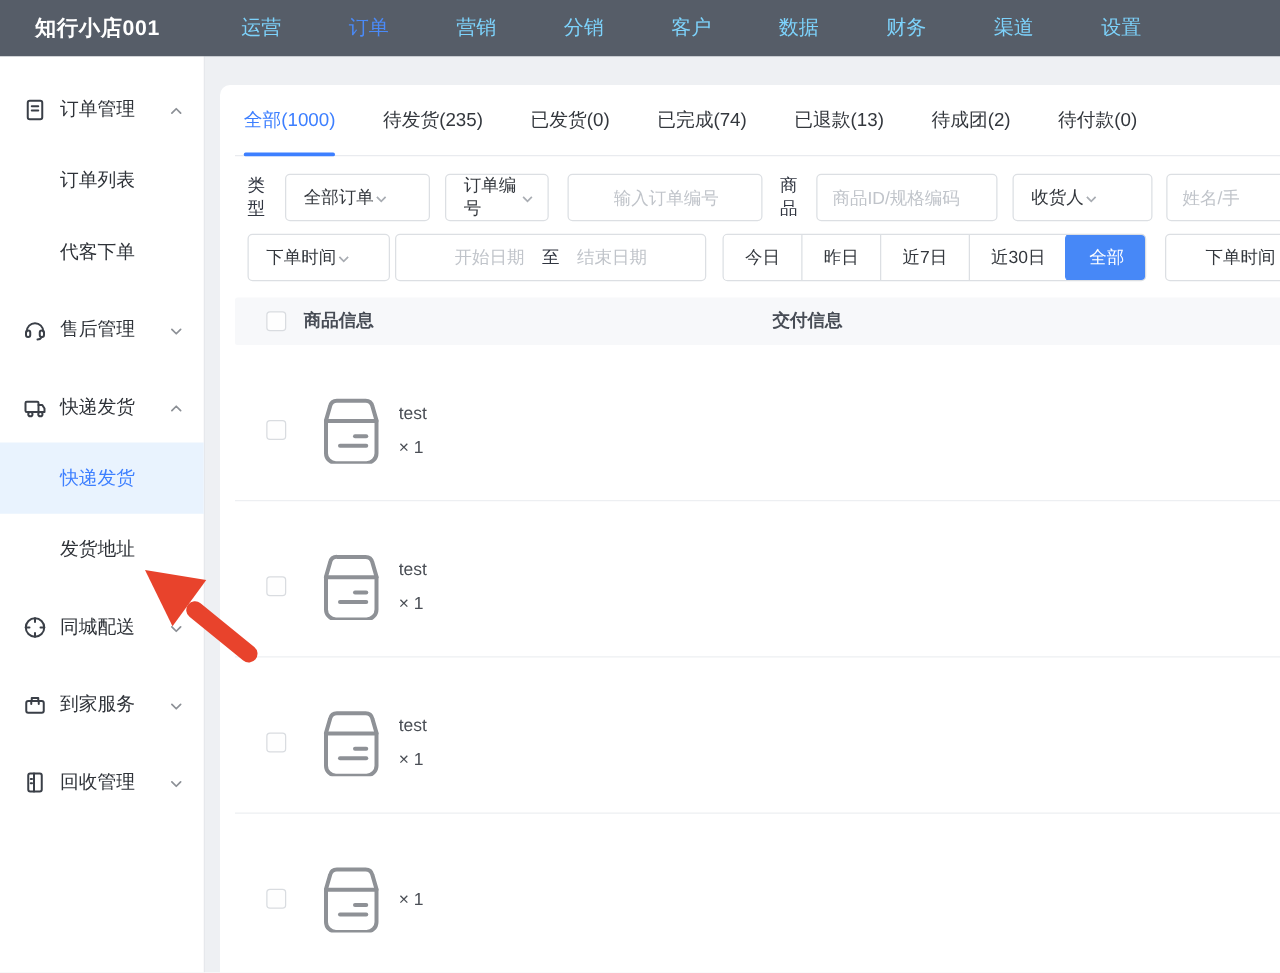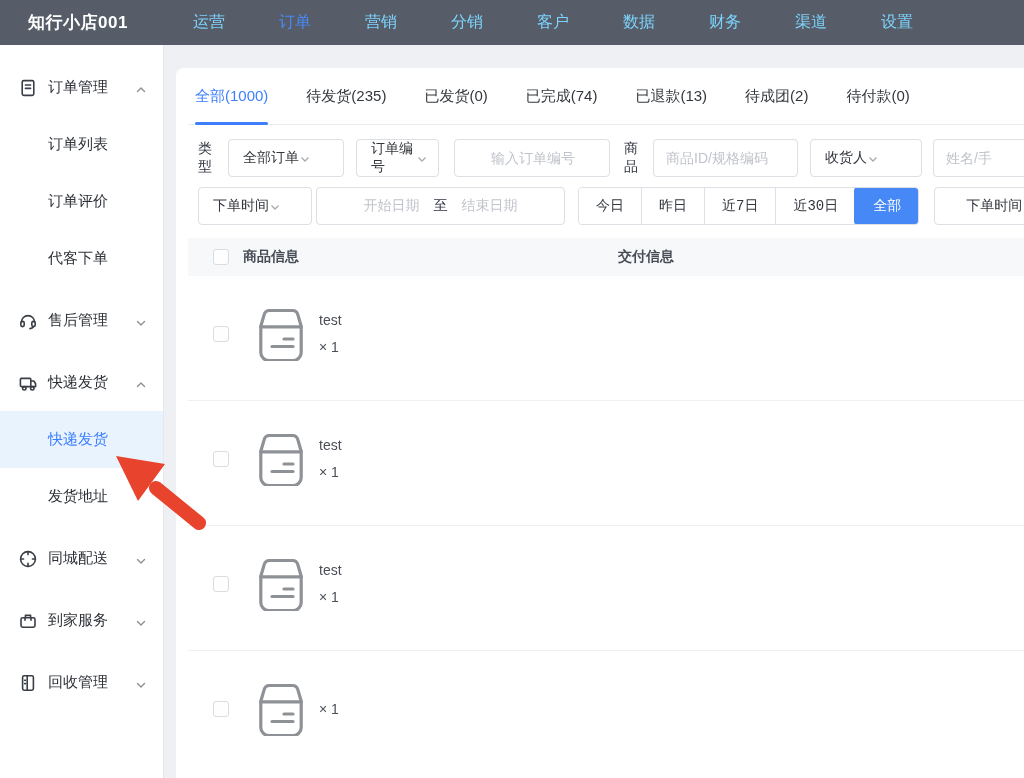--- a/index.html
+++ b/index.html
@@ -55,42 +55,42 @@
     display:flex; align-items:center; font-size:14px; color:#33373D; flex:0 0 auto;
   }
   .select-box { padding:0 10px 0 14px; cursor:pointer; }
   .chev { width:12px; height:12px; color:#A9ADB3; }
   .chev svg { width:12px; height:12px; }
   input.box { padding:0 12px; outline:none; }
   input::placeholder { color:#C0C4CA; opacity:1; }
   .date-box { padding:0 14px; justify-content:center; gap:14px; }
   .date-ph { color:#C0C4CA; }
   .date-sep { color:#303540; font-weight:500; }
-  #quick-group { display:flex; height:38px; border:1px solid #DCDFE3; border-radius:4px; overflow:hidden; flex:0 0 auto;font-family:Liberation Mono, monospace; }
+  #quick-group { display:flex; height:38px; border:1px solid #DCDFE3; border-radius:4px; overflow:hidden; flex:0 0 auto; }
   .qbtn {
     display:flex; align-items:center; justify-content:center; font-size:14px; color:#33373D;
     border-left:1px solid #DCDFE3; cursor:pointer; background:#fff; padding:0 17px; white-space:nowrap;
   }
   .qbtn:first-child { border-left:none; }
   .qbtn.active { background:#4788F7; color:#fff; border-left-color:#4788F7; margin:-1px; padding:1px 18px; border-radius:4px; }
   .sort-box { justify-content:center; padding:0 18px; cursor:pointer; }
   
   #thead {
     margin-top:13px; height:38px; background:#F7F8FA; border-radius:2px;
     position:relative; display:flex; align-items:center;
   }
   .th { font-size:14px; font-weight:bold; color:#474C55; position:absolute; }
   .cb {
     width:16px; height:16px; border:1px solid #D9DCE0; border-radius:3px; background:#FEFEFE;
     display:inline-block; cursor:pointer; flex:0 0 auto;
   }
   #thead .cb { position:absolute; left:25px; top:11px; }
   .row { height:125px; border-bottom:1px solid #EDEFF2; position:relative; }
   .row:last-child { border-bottom:none; }
-  .row-inner { position:absolute; left:25px; top:30px; height:55px; display:flex; align-items:center; }
+  .row-inner { position:absolute; left:25px; top:40px; height:55px; display:flex; align-items:center; }
   .prod-icon { width:50px; height:55px; color:#8E9196; margin-left:27px; display:inline-flex; }
   .prod-icon svg { width:50px; height:55px; }
   .prod-text { margin-left:13px; display:flex; flex-direction:column; justify-content:center; gap:11px; height:55px; }
   .p-title { font-size:14px; color:#4A4E55; }
   .p-qty { font-size:14px; color:#4A4E55; }
   
   #arrow-overlay { position:absolute; left:0; top:0; width:1024px; height:778px; z-index:50; pointer-events:none; }
 </style>
 </head>
 <body>
@@ -119,23 +119,20 @@
           <line x1="7.4" y1="10.4" x2="12.6" y2="10.4"></line>
         </svg>
       </span>
       <span class="s-label">订单管理</span>
       <span class="s-caret"><svg viewBox="0 0 12 12" fill="none" stroke="currentColor" stroke-width="1.4" stroke-linecap="round" stroke-linejoin="round">
           <polyline points="2.5,7.5 6,4 9.5,7.5"></polyline>
         </svg></span>
     </div>
     <div class="side-item side-child">
       <span class="s-label">订单列表</span>
-    </div>
-    <div class="side-item side-child">
-      <span class="s-label">订单评价</span>
     </div>
     <div class="side-item side-child">
       <span class="s-label">代客下单</span>
     </div>
     <div class="side-item side-group">
       <span class="s-icon">
         <svg viewBox="0 0 20 20" fill="none" stroke="currentColor" stroke-width="1.6" stroke-linecap="round" stroke-linejoin="round">
           <path d="M3.4 11.2 a6.6 6.6 0 0 1 13.2 0"></path>
           <rect x="2.8" y="10.4" width="3.4" height="5.2" rx="1.6"></rect>
           <rect x="13.8" y="10.4" width="3.4" height="5.2" rx="1.6"></rect>

